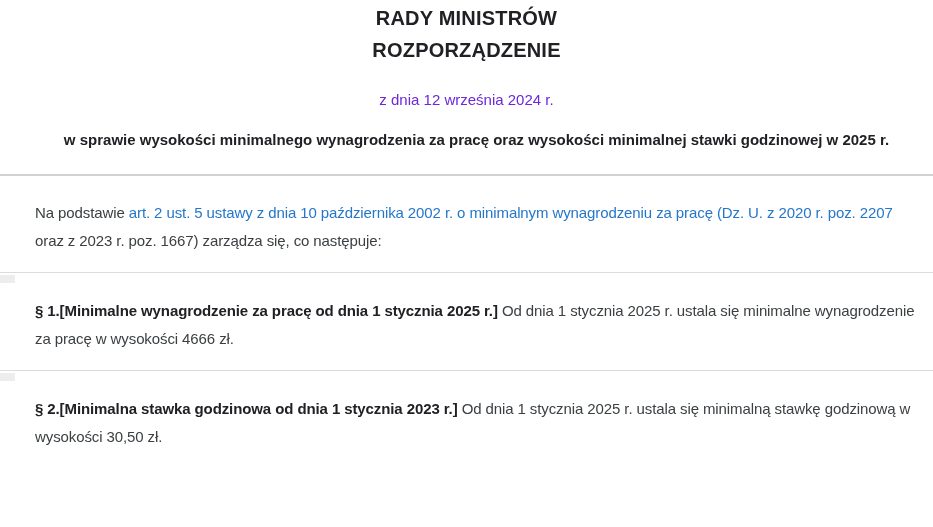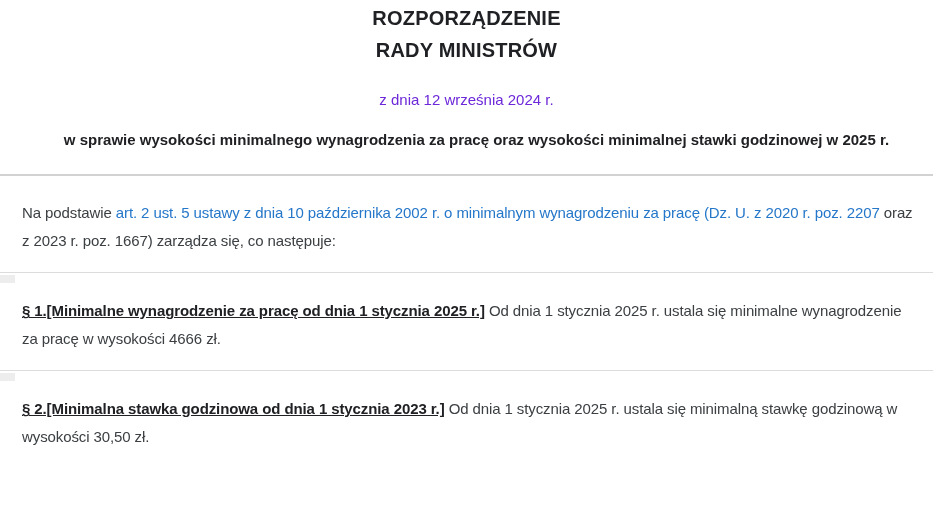--- a/index.html
+++ b/index.html
@@ -46,24 +46,24 @@
     margin-top: 22px;
     border: 0;
   }
 
   
   .body-par {
     font-size: 15px;
     line-height: 28px;
     letter-spacing: -0.1px;
     margin: 0;
-    padding: 0 14px 0 22px;
+    padding: 0 14px 0 35px;
     color: #3c4043;
   }
-  .body-par b { color: #202124; font-weight: 700; text-decoration: underline; }
+  .body-par b { color: #202124; font-weight: 700; }
   .preamble { margin-top: 23px; }
 
   a.legal-link {
     color: #2577c9;
     text-decoration: none;
     cursor: pointer;
   }
 
   
   .unit {
@@ -82,22 +82,22 @@
     background: #ededed;
   }
 </style>
 </head>
 <body>
 
 <div class="doc">
 
   <header class="doc-header">
     <h1 class="doc-title">
+      <div>RADY MINISTRÓW</div>
       <div>ROZPORZĄDZENIE</div>
-      <div>RADY MINISTRÓW</div>
     </h1>
     <p class="doc-date">z dnia 12 września 2024 r.</p>
     <p class="doc-subject">w sprawie wysokości minimalnego wynagrodzenia za pracę oraz wysokości minimalnej stawki godzinowej w 2025 r.</p>
   </header>
 
   <hr class="main-divider">
 
   <p class="body-par preamble"><span>Na podstawie </span><a href="#" class="legal-link">art. 2 ust. 5 ustawy z dnia 10 października 2002 r. o minimalnym wynagrodzeniu za pracę (Dz. U. z 2020 r. poz. 2207</a><span> oraz z 2023 r. poz. 1667) zarządza się, co następuje:</span></p>
 
   <section class="unit">

